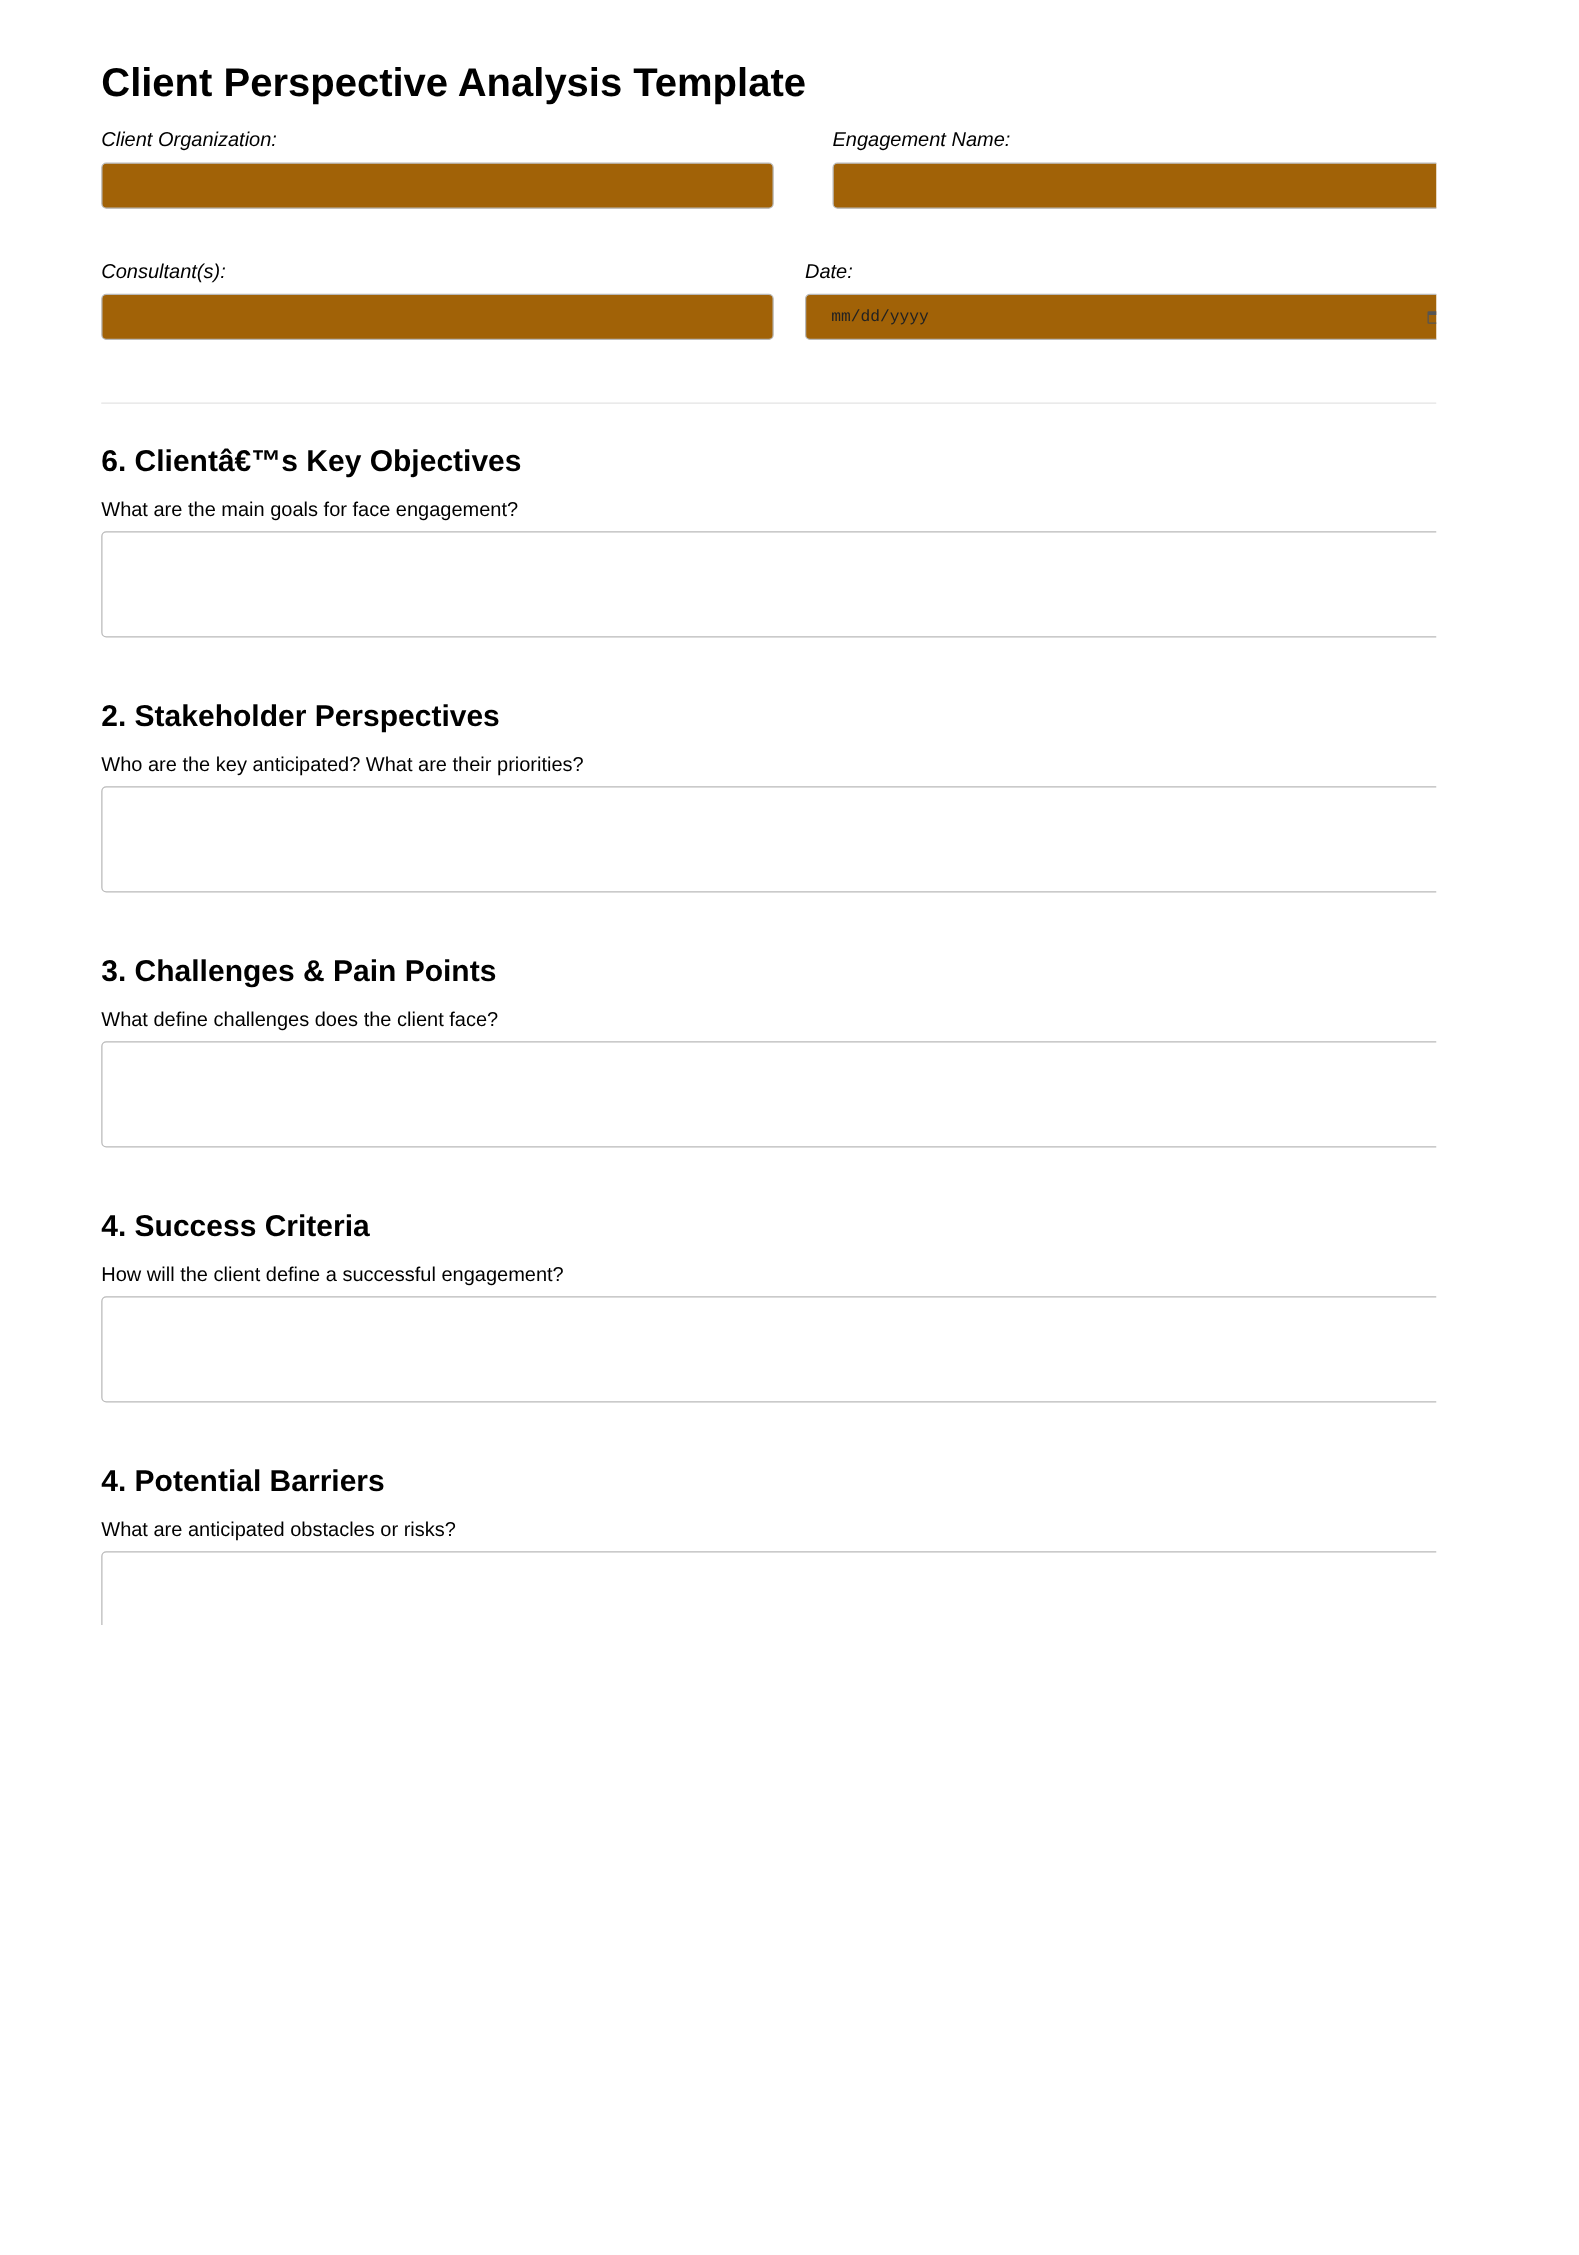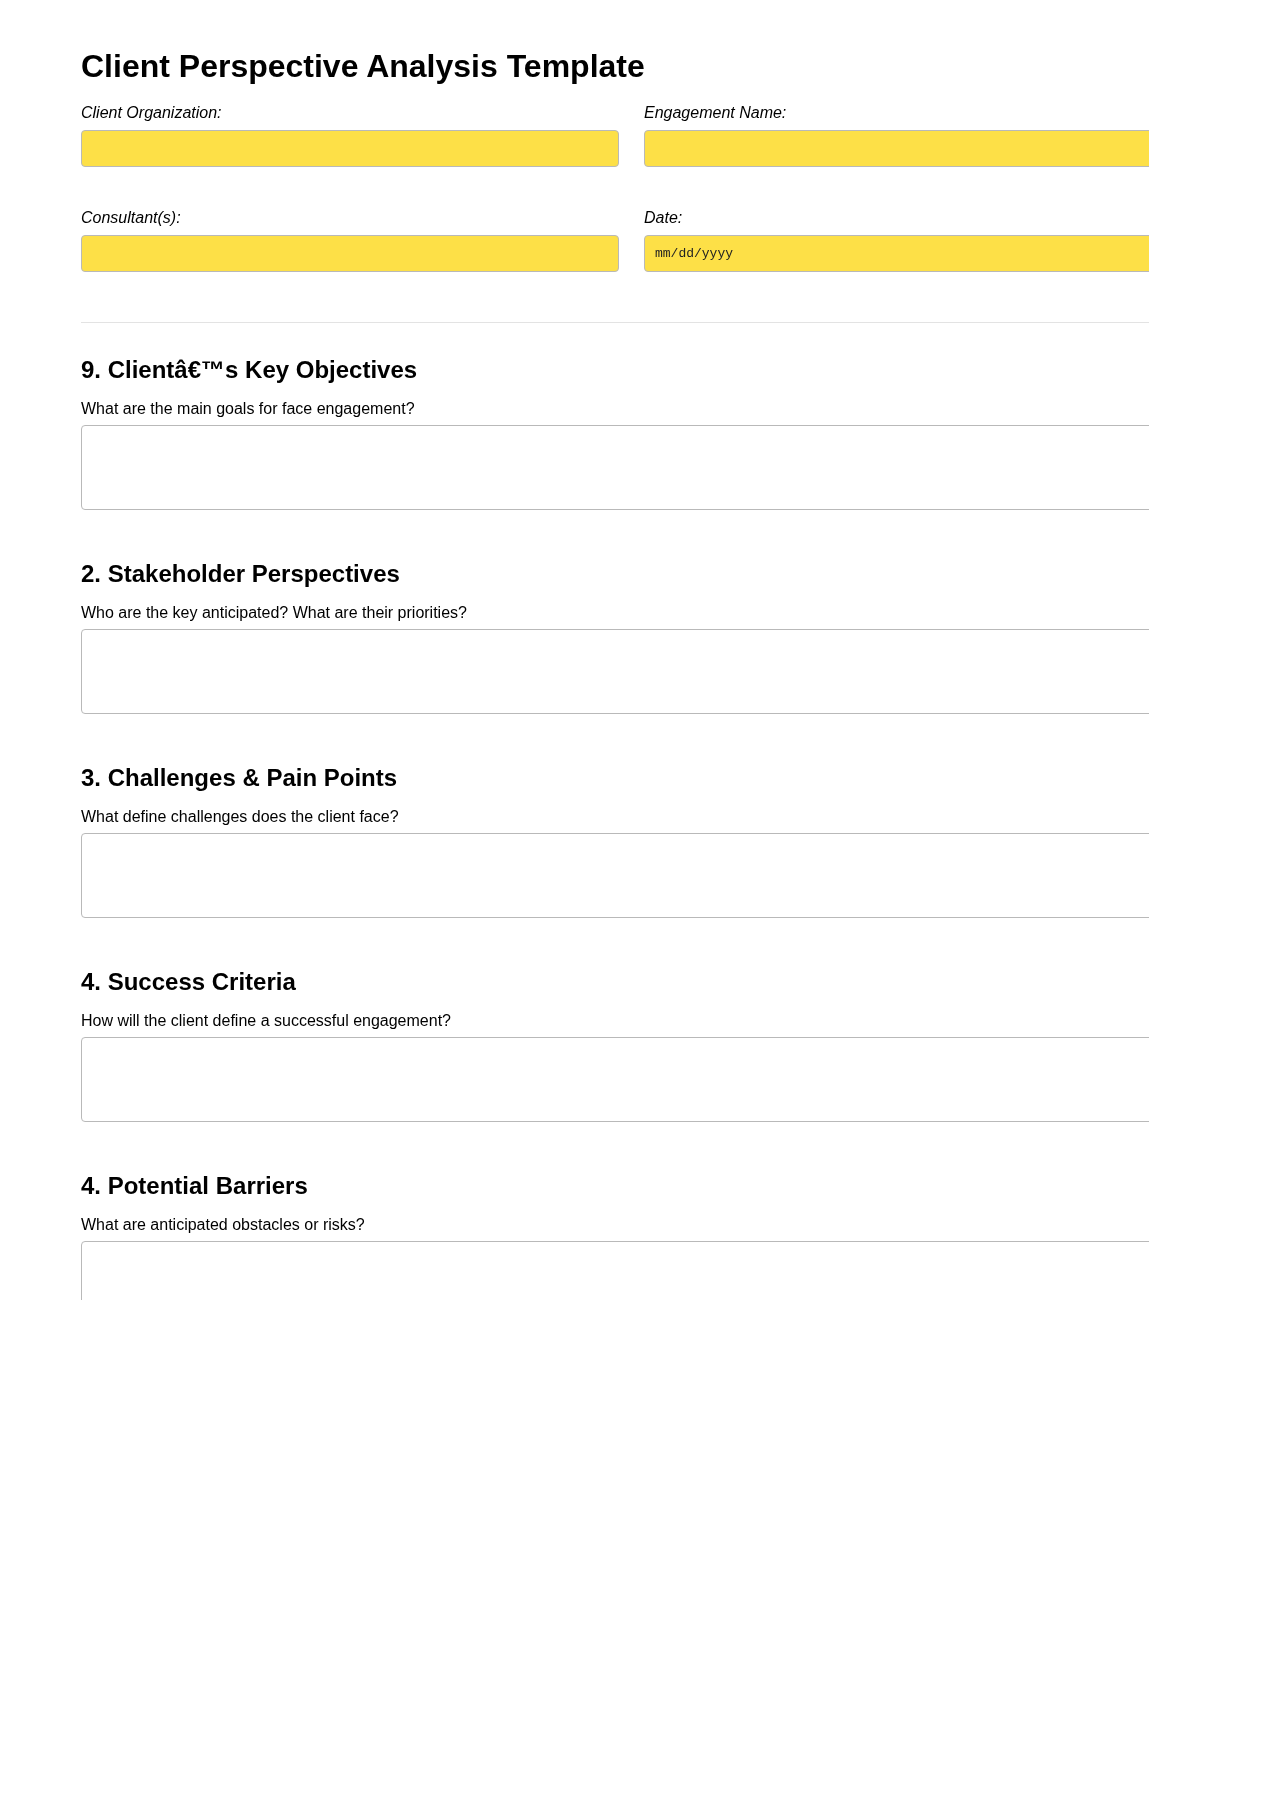--- a/index.html
+++ b/index.html
@@ -14,21 +14,21 @@
   .title {
     position: absolute; left: 0; top: 48px; margin: 0;
     font-size: 32px; font-weight: bold; line-height: 36px; white-space: nowrap;
   }
   .field { position: absolute; width: 538px; }
   .field label {
     display: block; font-size: 16px; line-height: 18px; height: 18px; white-space: nowrap; font-style: italic;
   }
   .text-input {
     position: absolute; left: 0; width: 538px; height: 37px; box-sizing: border-box;
-    border: 1px solid #b9b9b9; border-radius: 4px; background: #fde047; padding: 0 10px;
+    border: 1px solid #b9b9b9; border-radius: 4px; background: #a16207; padding: 0 20px;
     font-family: "Liberation Sans", sans-serif; font-size: 14px;
   }
   .date-input { display: flex; align-items: center; justify-content: space-between; }
   .date-placeholder {
     font-family: "Liberation Mono", "DejaVu Sans Mono", monospace; font-size: 13px; color: #222;
     letter-spacing: 0px;
   }
   .cal-icon {
     width: 11px; height: 10px; border: 1.5px solid #555; border-top-width: 3px;
     border-radius: 1px; box-sizing: border-box; margin-right: 8px; margin-top: 1px;
@@ -57,42 +57,42 @@
 <div class="viewport">
   <div class="container">
 
     <h1 class="title">Client Perspective Analysis Template</h1>
 
     <div class="field" style="left:0; top:104px;">
       <label>Client Organization:</label>
       <input class="text-input" type="text" style="top: 26px;" value="">
     </div>
 
-    <div class="field" style="left:563px; top:104px;">
+    <div class="field" style="left:585px; top:104px;">
       <label>Engagement Name:</label>
       <input class="text-input" type="text" style="top: 26px;" value="">
     </div>
 
     <div class="field" style="left:0; top:209px;">
       <label>Consultant(s):</label>
       <input class="text-input" type="text" style="top: 26px;" value="">
     </div>
 
     <div class="field" style="left:563px; top:209px;">
       <label>Date:</label>
       <div class="text-input date-input" style="top:26px;">
         <span class="date-placeholder">mm/dd/yyyy</span>
         <span class="cal-icon"></span>
       </div>
     </div>
 
     <div class="divider"></div>
 
     <div class="section" style="top:356px;">
-      <h2>9. Clientâ€™s Key Objectives</h2>
+      <h2>6. Clientâ€™s Key Objectives</h2>
       <div class="prompt">What are the main goals for face engagement?</div>
       <textarea style=""></textarea>
     </div>
 
     <div class="section" style="top:560px;">
       <h2>2. Stakeholder Perspectives</h2>
       <div class="prompt">Who are the key anticipated? What are their priorities?</div>
       <textarea style=""></textarea>
     </div>
 

